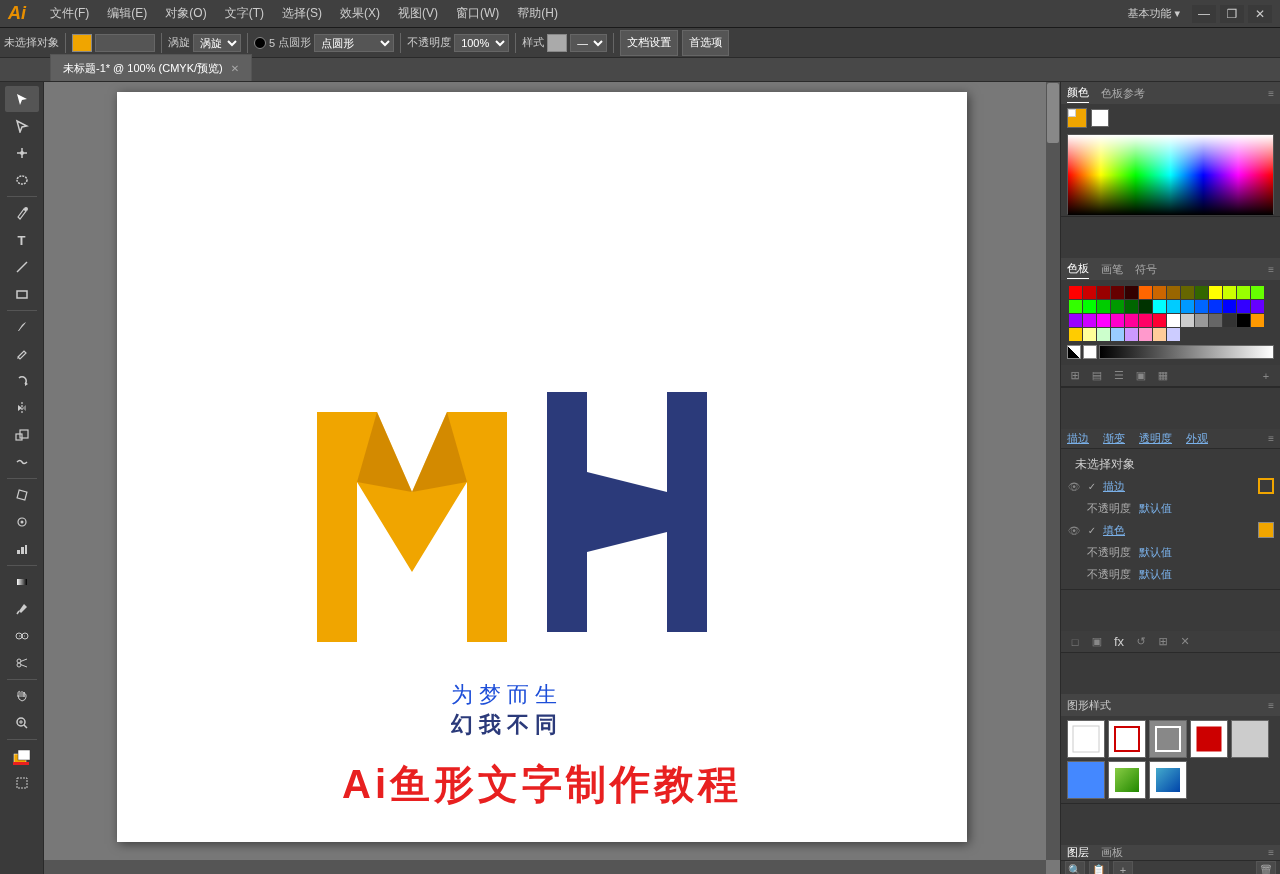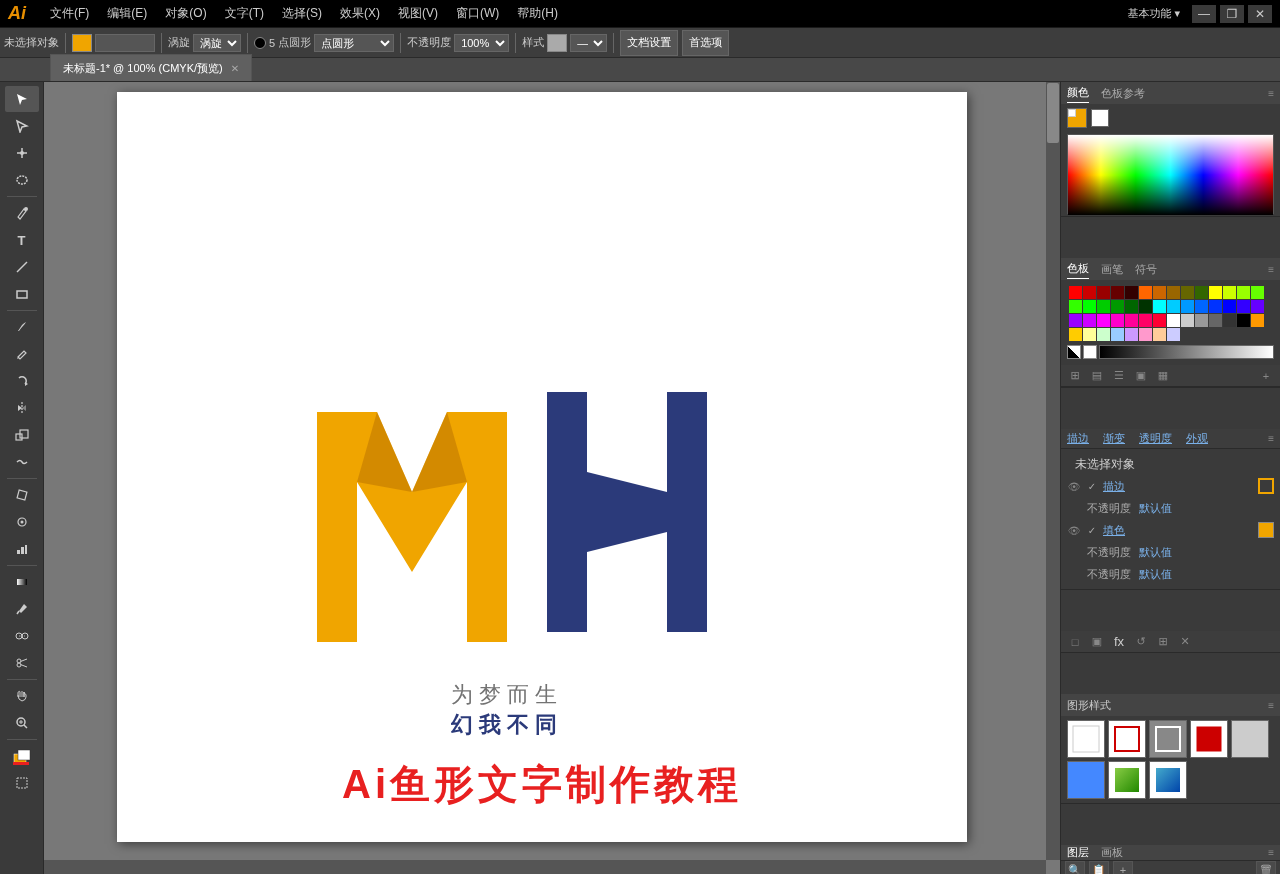--- a/index.html
+++ b/index.html
@@ -10,21 +10,21 @@
       background: #535353;
       font-family: 'Microsoft YaHei', Arial, sans-serif;
       font-size: 12px;
       color: #e0e0e0;
       user-select: none;
     }
 
     
     #title-bar {
       height: 28px;
-      background: #000000;
+      background: #404040;
       display: flex;
       align-items: center;
       justify-content: space-between;
       padding: 0 8px;
       border-bottom: 1px solid #1a1a1a;
     }
     #title-bar-left {
       display: flex;
       align-items: center;
       gap: 16px;
@@ -238,21 +238,21 @@
       align-items: center;
       gap: 10px;
     }
 
     
     .logo-text-bottom {
       text-align: center;
       margin-top: 8px;
     }
     .logo-subtitle1 {
-      color: #737373;
+      color: #1d4ed8;
       font-size: 22px;
       letter-spacing: 6px;
       font-weight: 400;
     }
     .logo-subtitle2 {
       color: #2b3a7a;
       font-size: 22px;
       letter-spacing: 6px;
       font-weight: 700;
     }

